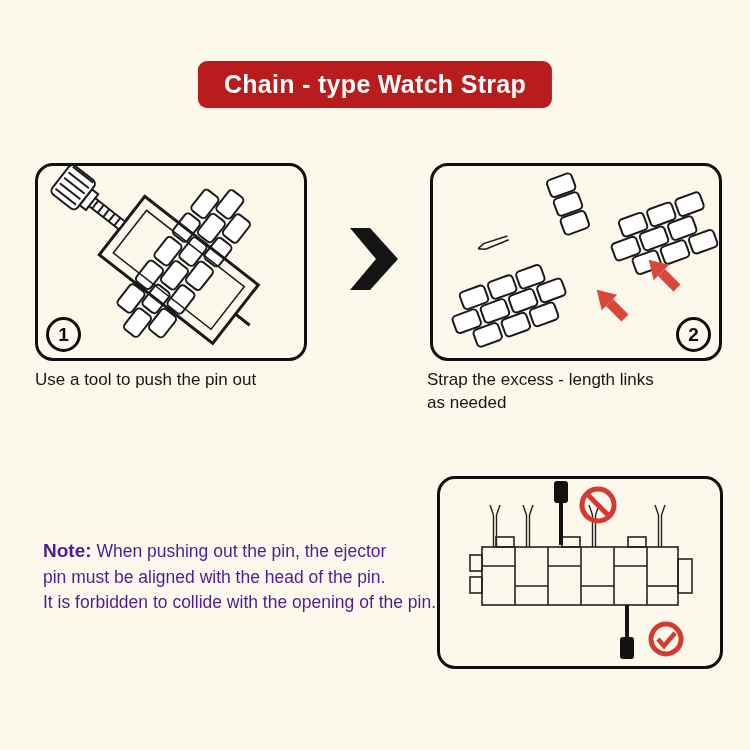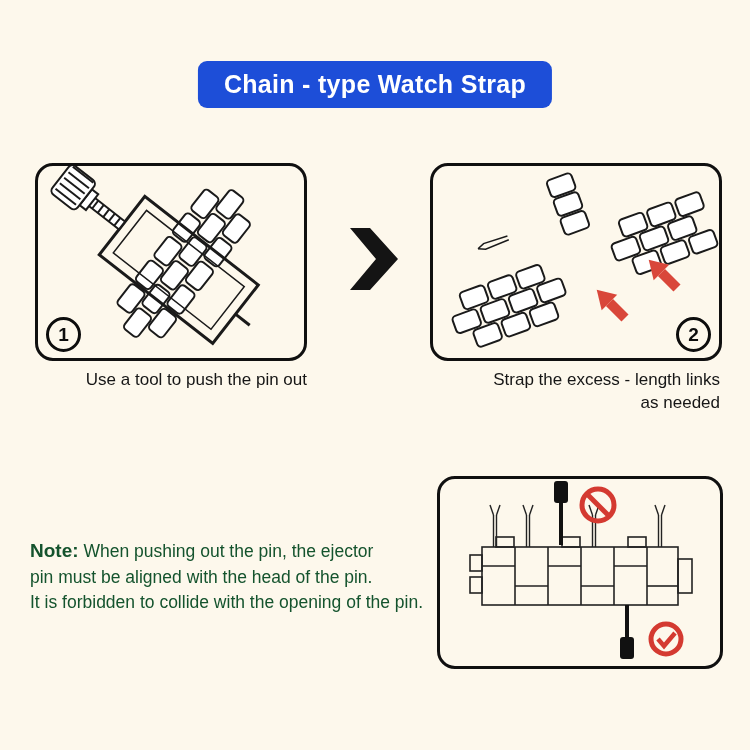--- a/index.html
+++ b/index.html
@@ -4,49 +4,49 @@
 <style>
   html,body{margin:0;padding:0;}
   body{
     width:750px;height:750px;position:relative;overflow:hidden;
     background:#fdf8ec;
     font-family:"Liberation Sans", sans-serif;
     color:#1b1b1b;
   }
   .banner{
     position:absolute;top:61px;left:50%;transform:translateX(-50%);
-    background:#1d4ed8;color:#ffffff;
+    background:#b91c1c;color:#ffffff;
     font-size:25px;font-weight:700;letter-spacing:.3px;
     padding:9px 26px;border-radius:9px;white-space:nowrap;
   }
   .panel{
     position:absolute;border:3px solid #101010;border-radius:18px;
     background:transparent;
   }
   #panel1{left:35px;top:163px;width:266px;height:192px;}
   #panel2{left:430px;top:163px;width:286px;height:192px;}
   #panel3{left:437px;top:476px;width:280px;height:187px;}
   .panel svg{position:absolute;inset:0;width:100%;height:100%;}
   .step-badge{
     position:absolute;width:29px;height:29px;border:3px solid #0d0d0d;border-radius:50%;
     display:flex;align-items:center;justify-content:center;
     font-weight:800;font-size:19px;background:transparent;color:#0d0d0d;z-index:2;
   }
   #badge1{left:8px;bottom:6px;}
   #badge2{right:8px;bottom:6px;}
   .chevron{position:absolute;left:350px;top:228px;width:48px;height:62px;}
   .caption{
-    position:absolute;text-align:right;font-size:17px;line-height:1.35;color:#161616;
+    position:absolute;text-align:left;font-size:17px;line-height:1.35;color:#161616;
     white-space:pre-line;
   }
   #caption1{left:35px;top:369px;width:272px;}
   #caption2{left:427px;top:369px;width:293px;}
   .note{
-    position:absolute;left:30px;top:537px;width:442px;
-    color:#14532d;font-size:17.5px;line-height:1.45;
+    position:absolute;left:43px;top:537px;width:442px;
+    color:#4c1d95;font-size:17.5px;line-height:1.45;
   }
   .note-label{font-weight:800;font-size:19px;}
   .note-body{white-space:pre-line;}
 </style>
 </head>
 <body>
 
 <div class="banner">Chain - type Watch Strap</div>
 
 <div class="panel" id="panel1">

